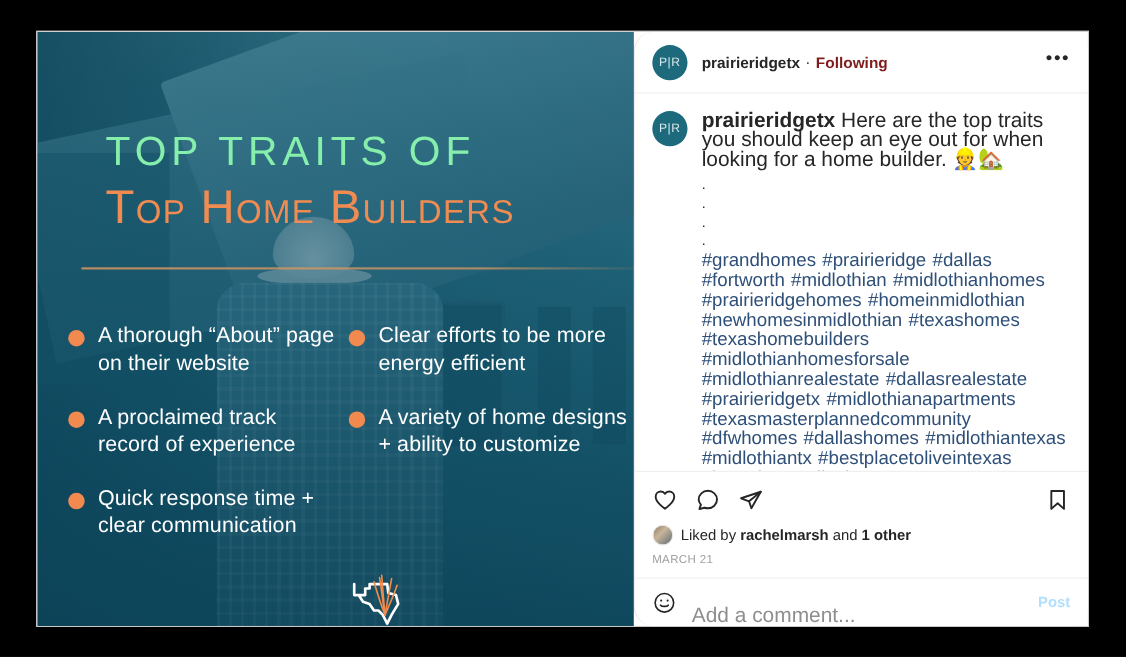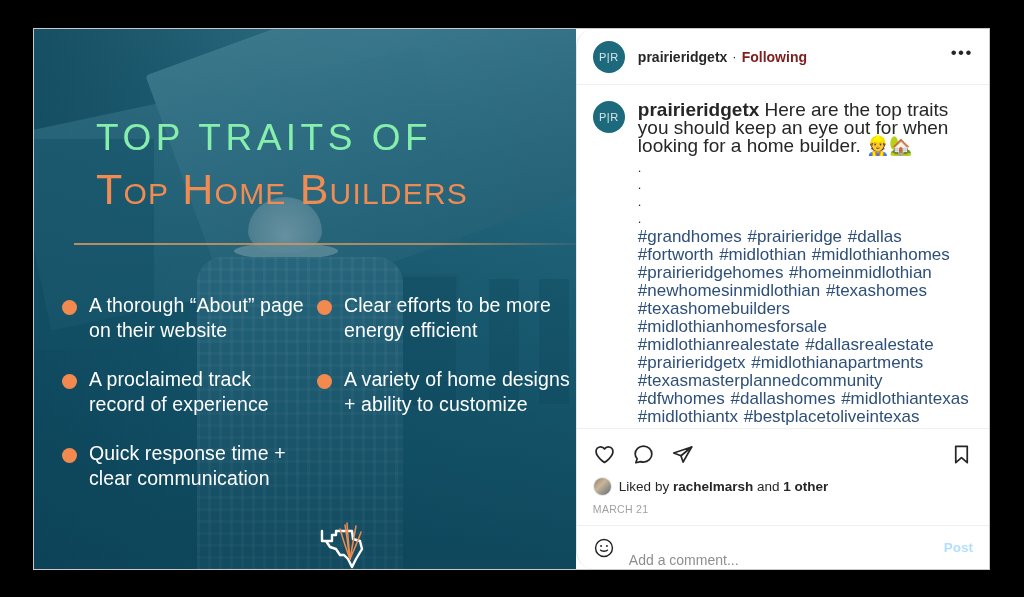--- a/index.html
+++ b/index.html
@@ -294,21 +294,21 @@
     display: flex;
     align-items: center;
     padding: 0 16px;
   }
   .emoji-btn { flex: 0 0 auto; display: flex; align-items: center; }
   .comment-input {
     flex: 1 1 auto;
     border: none;
     outline: none;
     font-family: "Liberation Sans", sans-serif;
-    font-size: 14px;
+    font-size: 19px;
     color: #c2410c;
     margin-left: 14px;
     background: transparent;
     margin-top: 24px;
   }
   .comment-input::placeholder { color: #8e8e8e; }
   .post-btn {
     flex: 0 0 auto;
     font-size: 13.5px;
     font-weight: bold;

